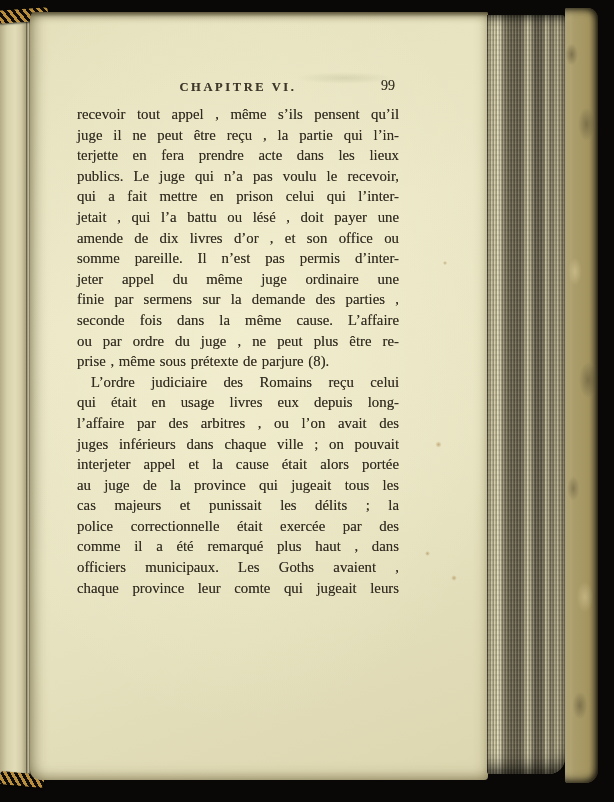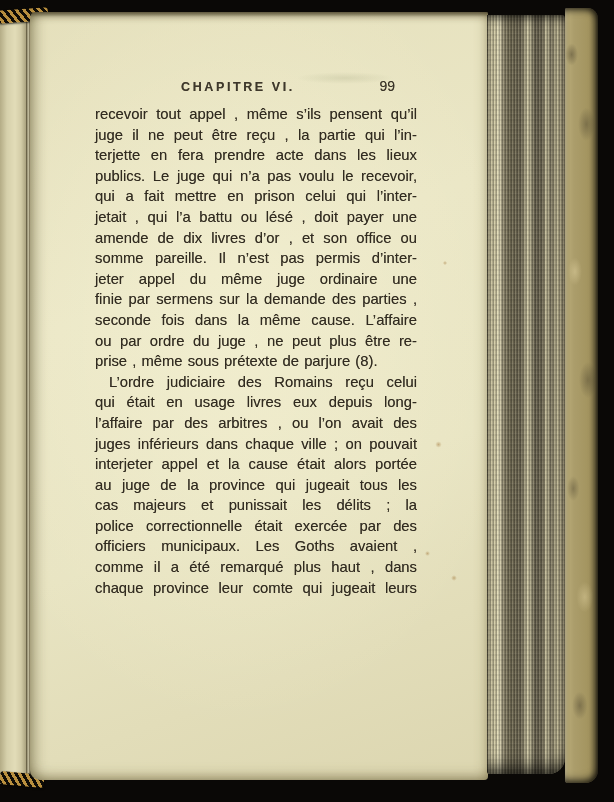--- a/index.html
+++ b/index.html
@@ -1,17 +1,17 @@
 <!DOCTYPE html>
 <html><head>
 <meta charset="utf-8">
 <style>
   html,body{margin:0;padding:0;background:#0a0806;}
   .stage{position:relative;width:608px;height:802px;overflow:hidden;
-         background:#0a0806;font-family:Liberation Sans, sans-serif;}
+         background:#0a0806;font-family:Liberation Serif, serif;}
 
   
   .left-sliver{position:absolute;left:0;top:14px;width:30px;height:770px;
     background:linear-gradient(90deg,#b4ac86 0,#d6d0ab 7px,#e2dcb8 15px,#d3cca7 21px,#a29a77 27px,#756d52 30px);
     border-radius:0 0 8px 0;}
   .crease{position:absolute;left:26px;top:14px;width:5px;height:768px;
     background:linear-gradient(90deg,rgba(60,52,30,.55) 0 1px,rgba(244,240,210,.7) 2px,rgba(90,80,50,.35) 4px);}
 
   
   .endband{background:repeating-linear-gradient(55deg,#0f0c06 0 3px,#b98f3e 3px 6px);
@@ -40,21 +40,21 @@
 
   
   .header-row{position:absolute;left:47px;top:68px;width:322px;height:24px;}
   .chapter{display:block;text-align:center;font-size:12.5px;font-weight:bold;
     letter-spacing:2.6px;color:#3e382b;text-shadow:0 0 .6px rgba(62,56,43,.55);}
   .pagenum{position:absolute;right:4px;top:-2px;font-size:14px;color:#383226;
     text-shadow:0 0 .5px rgba(56,50,38,.5);}
 
   
   .textblock{position:absolute;left:47px;top:92px;width:322px;color:#312b20;
-    font-size:14.8px;word-spacing:1px;text-shadow:0 0 .5px rgba(49,43,32,.55);margin-left:18px;}
+    font-size:14.8px;word-spacing:1px;text-shadow:0 0 .5px rgba(49,43,32,.55);}
   .line{height:20.6px;line-height:20.6px;text-align:justify;text-align-last:justify;white-space:normal;}
   .line.para-end{text-align-last:left;}
   .line.indent{padding-left:14px;}
 
   
   .fore-edge{position:absolute;left:487px;top:15px;width:78px;height:759px;
     border-radius:0 4px 16px 2px;
     background:
       repeating-linear-gradient(0deg,rgba(255,255,255,.04) 0 1px,rgba(0,0,0,0) 1px 3px,rgba(0,0,0,.06) 3px 5px),
       repeating-linear-gradient(90deg,rgba(15,13,8,.30) 0 1px,rgba(235,230,200,.10) 1px 2px,rgba(15,13,8,.16) 2px 3px),
@@ -116,22 +116,22 @@
       </div>
       <div class="para">
         <div class="line indent">L’ordre judiciaire des Romains reçu celui</div>
         <div class="line">qui était en usage livres eux depuis long-</div>
         <div class="line">l’affaire par des arbitres , ou l’on avait des</div>
         <div class="line">juges inférieurs dans chaque ville ; on pouvait</div>
         <div class="line">interjeter appel et la cause était alors portée</div>
         <div class="line">au juge de la province qui jugeait tous les</div>
         <div class="line">cas majeurs et punissait les délits ; la</div>
         <div class="line">police correctionnelle était exercée par des</div>
+        <div class="line">comme il a été remarqué plus haut , dans</div>
         <div class="line">officiers municipaux. Les Goths avaient ,</div>
-        <div class="line">comme il a été remarqué plus haut , dans</div>
         <div class="line">chaque province leur comte qui jugeait leurs</div>
       </div>
     </div>
   </div>
 
   <div class="fore-edge"></div>
   <div class="cover"></div>
 
 </div>
 

